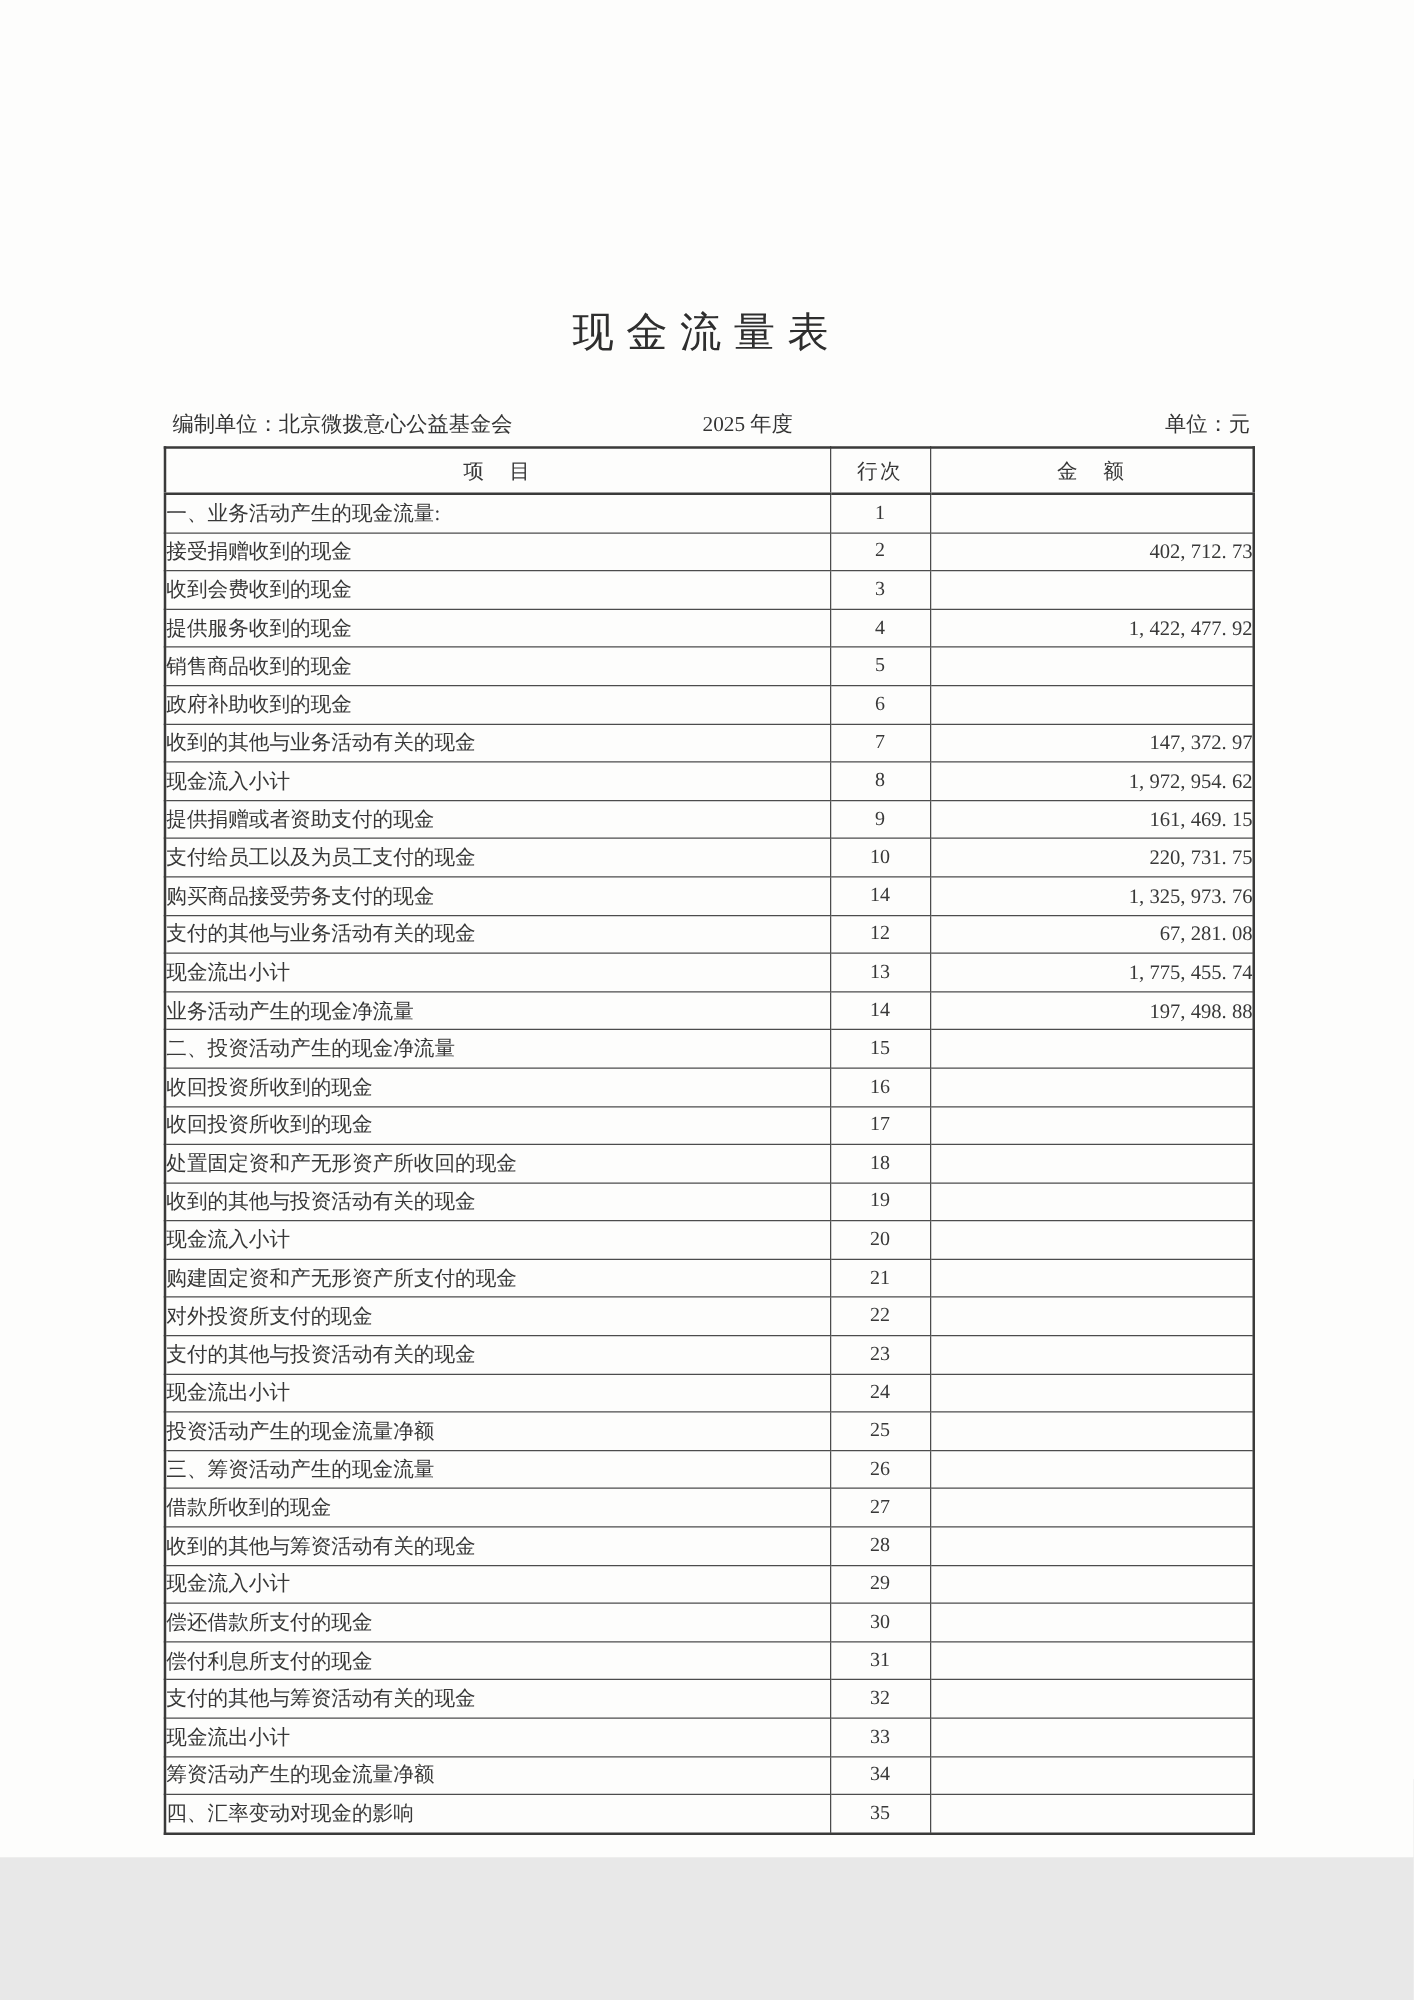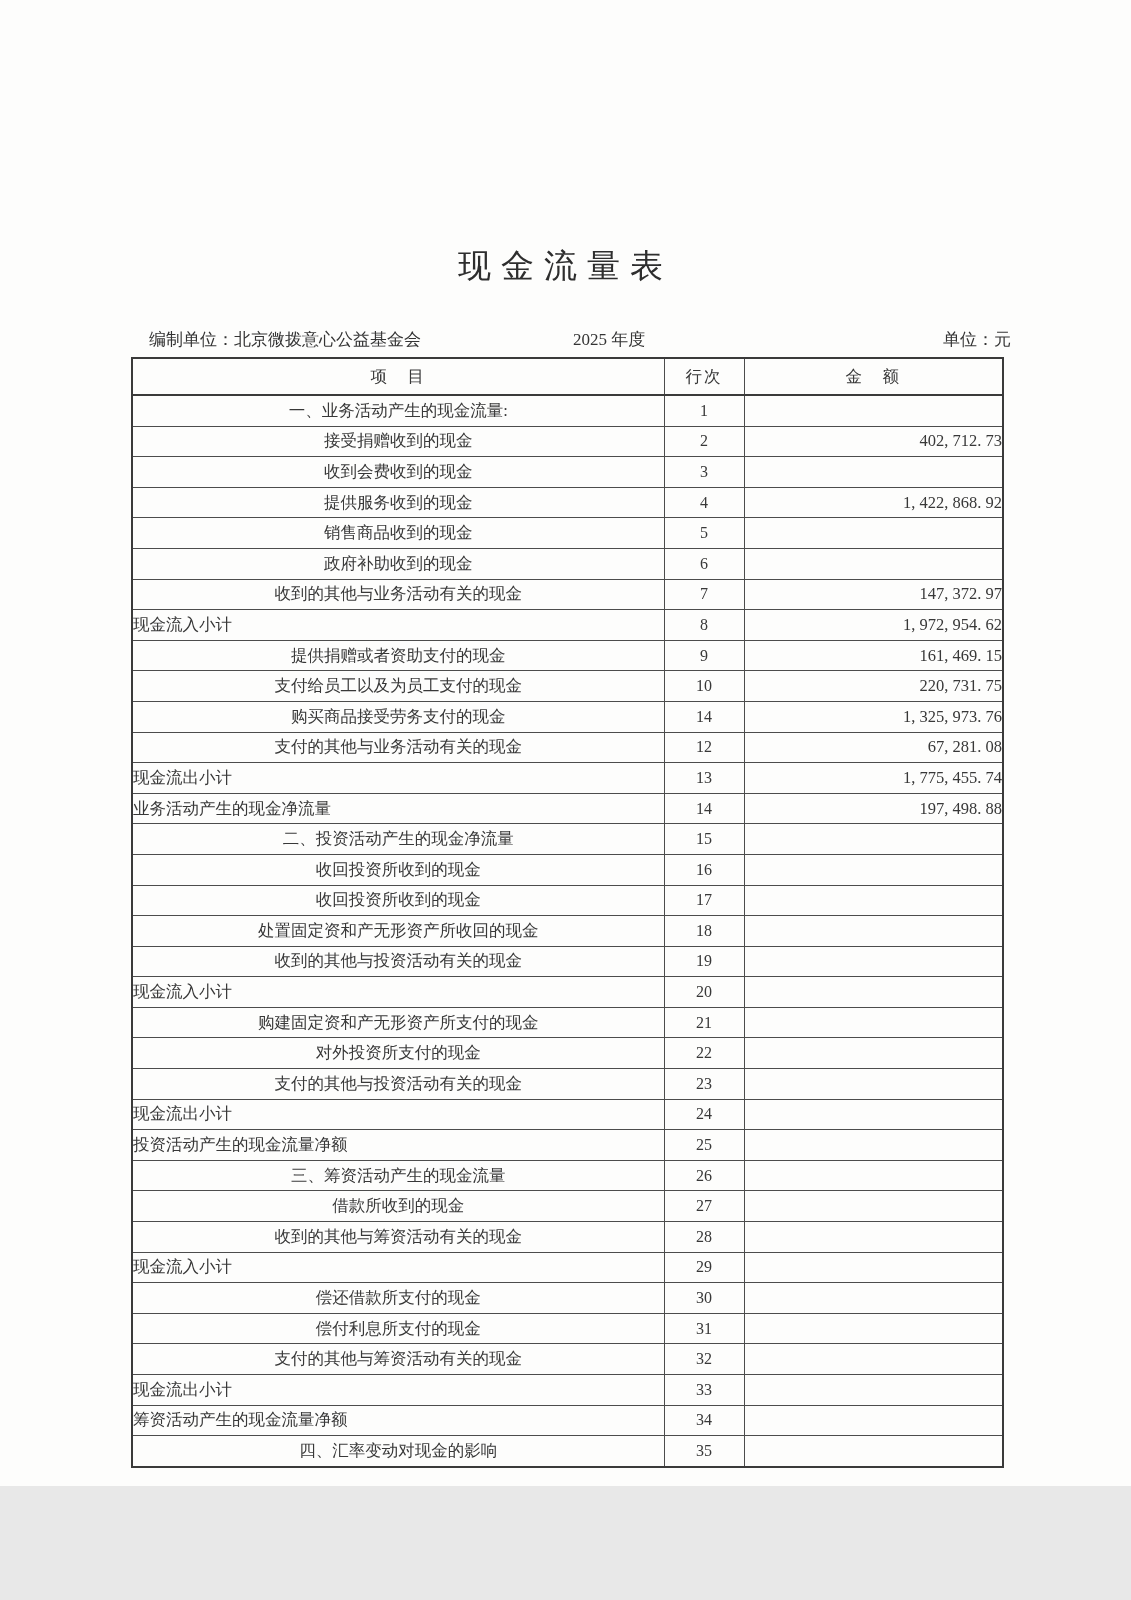--- a/index.html
+++ b/index.html
@@ -24,21 +24,21 @@
     width: 100%;
     text-align: center;
     font-size: 33px;
     letter-spacing: 10px;
     color: #2e2e2e;
     font-weight: 400;
   }
   .meta-row {
     position: absolute;
     top: 328px;
-    left: 142px;
+    left: 131px;
     width: 871px;
     height: 24px;
     font-size: 17px;
     color: #343434;
   }
   .meta-prepared { position: absolute; left: 7px; top: 0; }
   .meta-period   { position: absolute; left: 431px; top: 0; }
   .meta-unit     { position: absolute; right: 2px; top: 0; }
 
   table.cashflow {
@@ -65,21 +65,21 @@
     font-weight: 400;
     letter-spacing: 2px;
   }
   table.cashflow tbody td {
     height: 29.6px;
     padding: 0;
     vertical-align: middle;
     white-space: nowrap;
     overflow: hidden;
   }
-  td.c-item   { text-align: center; padding-left: 10px; }
+  td.c-item   { text-align: left; padding-left: 10px; }
   td.c-item.center { text-align: left; padding-left: 0; }
   td.c-line   { text-align: center; font-size: 16px; }
   td.c-amount { text-align: right; padding-right: 12px; }
 </style>
 </head>
 <body>
 
 <div class="page">
 
   <div class="doc-title">现金流量表</div>
@@ -115,21 +115,21 @@
       <td class="c-amount">402, 712. 73</td>
     </tr>
         <tr>
       <td class="c-item">收到会费收到的现金</td>
       <td class="c-line">3</td>
       <td class="c-amount"></td>
     </tr>
         <tr>
       <td class="c-item">提供服务收到的现金</td>
       <td class="c-line">4</td>
-      <td class="c-amount">1, 422, 868. 92</td>
+      <td class="c-amount">1, 422, 477. 92</td>
     </tr>
         <tr>
       <td class="c-item">销售商品收到的现金</td>
       <td class="c-line">5</td>
       <td class="c-amount"></td>
     </tr>
         <tr>
       <td class="c-item">政府补助收到的现金</td>
       <td class="c-line">6</td>
       <td class="c-amount"></td>

